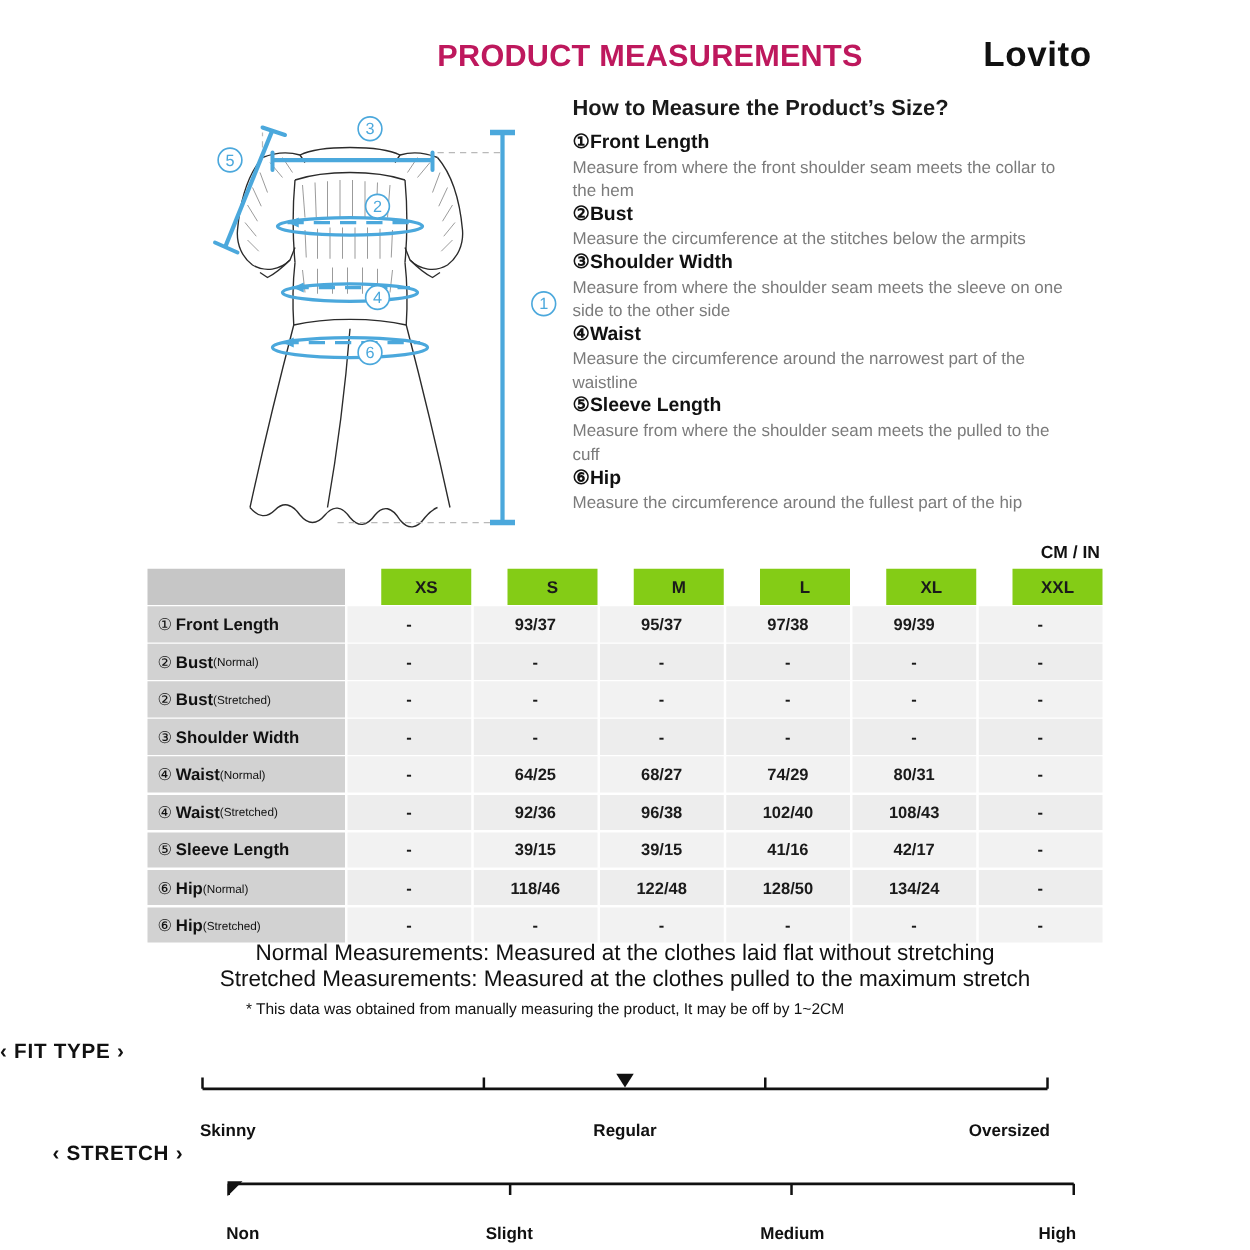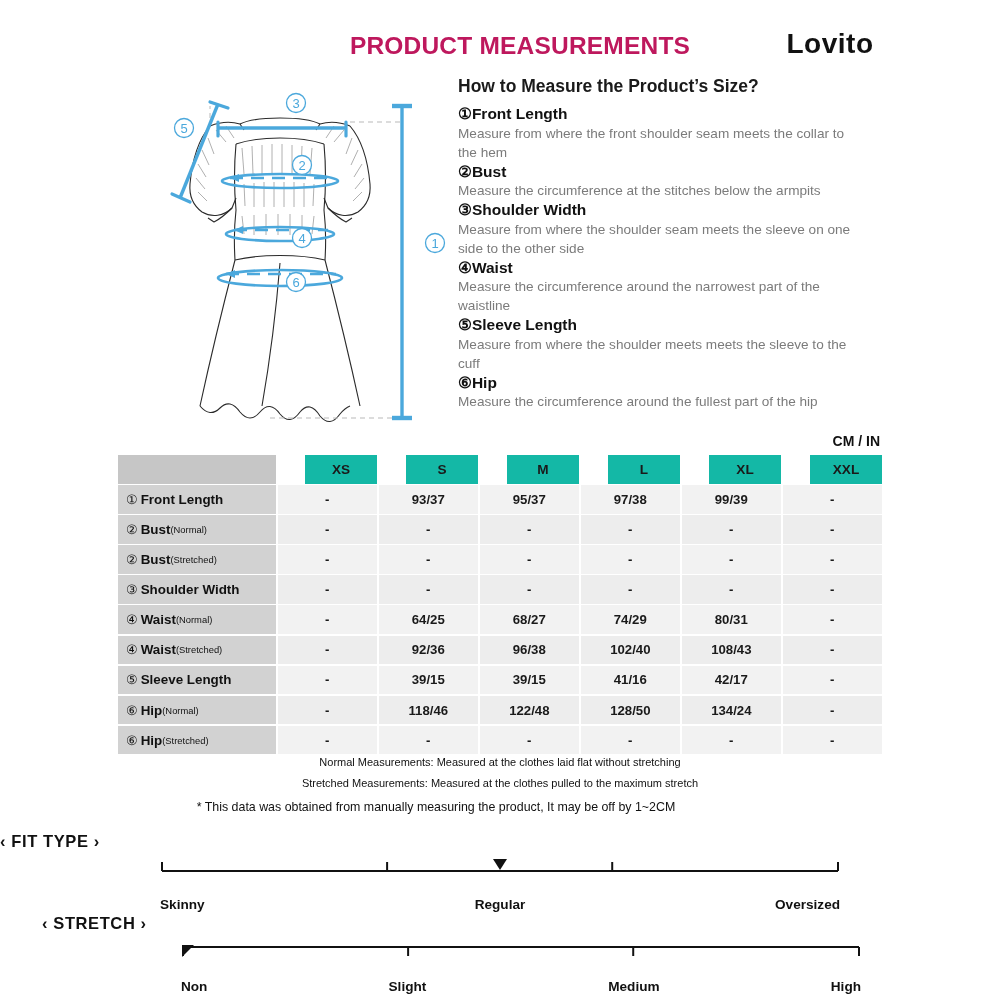--- a/index.html
+++ b/index.html
@@ -62,29 +62,29 @@
     font-size: 13.4px; font-weight: bold; color: #111;
     white-space: nowrap;
   }
   .trow.head .lab { background: #c6c6c6; }
   .trow .cell {
     flex: 1 1 0; margin-left: 1.6px;
     background: #f2f2f2;
     display: flex; align-items: center; justify-content: center;
     font-size: 13.2px; font-weight: bold; color: #1a1a1a;
   }
-  .trow.head .cell { background: #14b8a6; font-size: 13.6px; margin-left: 29px; }
+  .trow.head .cell { background: #84cc16; font-size: 13.6px; margin-left: 29px; }
   .trow.alt .cell { background: #ededed; }
   .circ-num { font-size: 13px; font-weight: normal; margin-right: 3px; }
   .sub { font-size: 9.4px; font-weight: normal; vertical-align: baseline; }
 
   
   .note1 {
     position: absolute; left: 0; top: 752px; width: 1000px;
-    text-align: center; font-size: 11px; color: #111; line-height: 21px;
+    text-align: center; font-size: 18px; color: #111; line-height: 21px;
     font-weight: normal;
   }
   .note2 {
     position: absolute; left: 0; top: 800px; width: 872px;
     text-align: center; font-size: 12.4px; color: #111;
   }
 
   
   .scale-wrap { position: absolute; left: 0; width: 1000px; }
   .scale-title {
@@ -246,21 +246,21 @@
   <div>
     <div class="ins-head"><span>③</span><span>Shoulder Width</span></div>
     <div class="ins-body">Measure from where the shoulder seam meets the sleeve on one side to the other side</div>
   </div>
   <div>
     <div class="ins-head"><span>④</span><span>Waist</span></div>
     <div class="ins-body">Measure the circumference around the narrowest part of the waistline</div>
   </div>
   <div>
     <div class="ins-head"><span>⑤</span><span>Sleeve Length</span></div>
-    <div class="ins-body">Measure from where the shoulder meets meets the sleeve to the cuff</div>
+    <div class="ins-body">Measure from where the shoulder seam meets the pulled to the cuff</div>
   </div>
   <div>
     <div class="ins-head"><span>⑥</span><span>Hip</span></div>
     <div class="ins-body">Measure the circumference around the fullest part of the hip</div>
   </div>
 </div>
 
 <div class="cmin">CM / IN</div>
 
 <div class="table" id="size-table">

